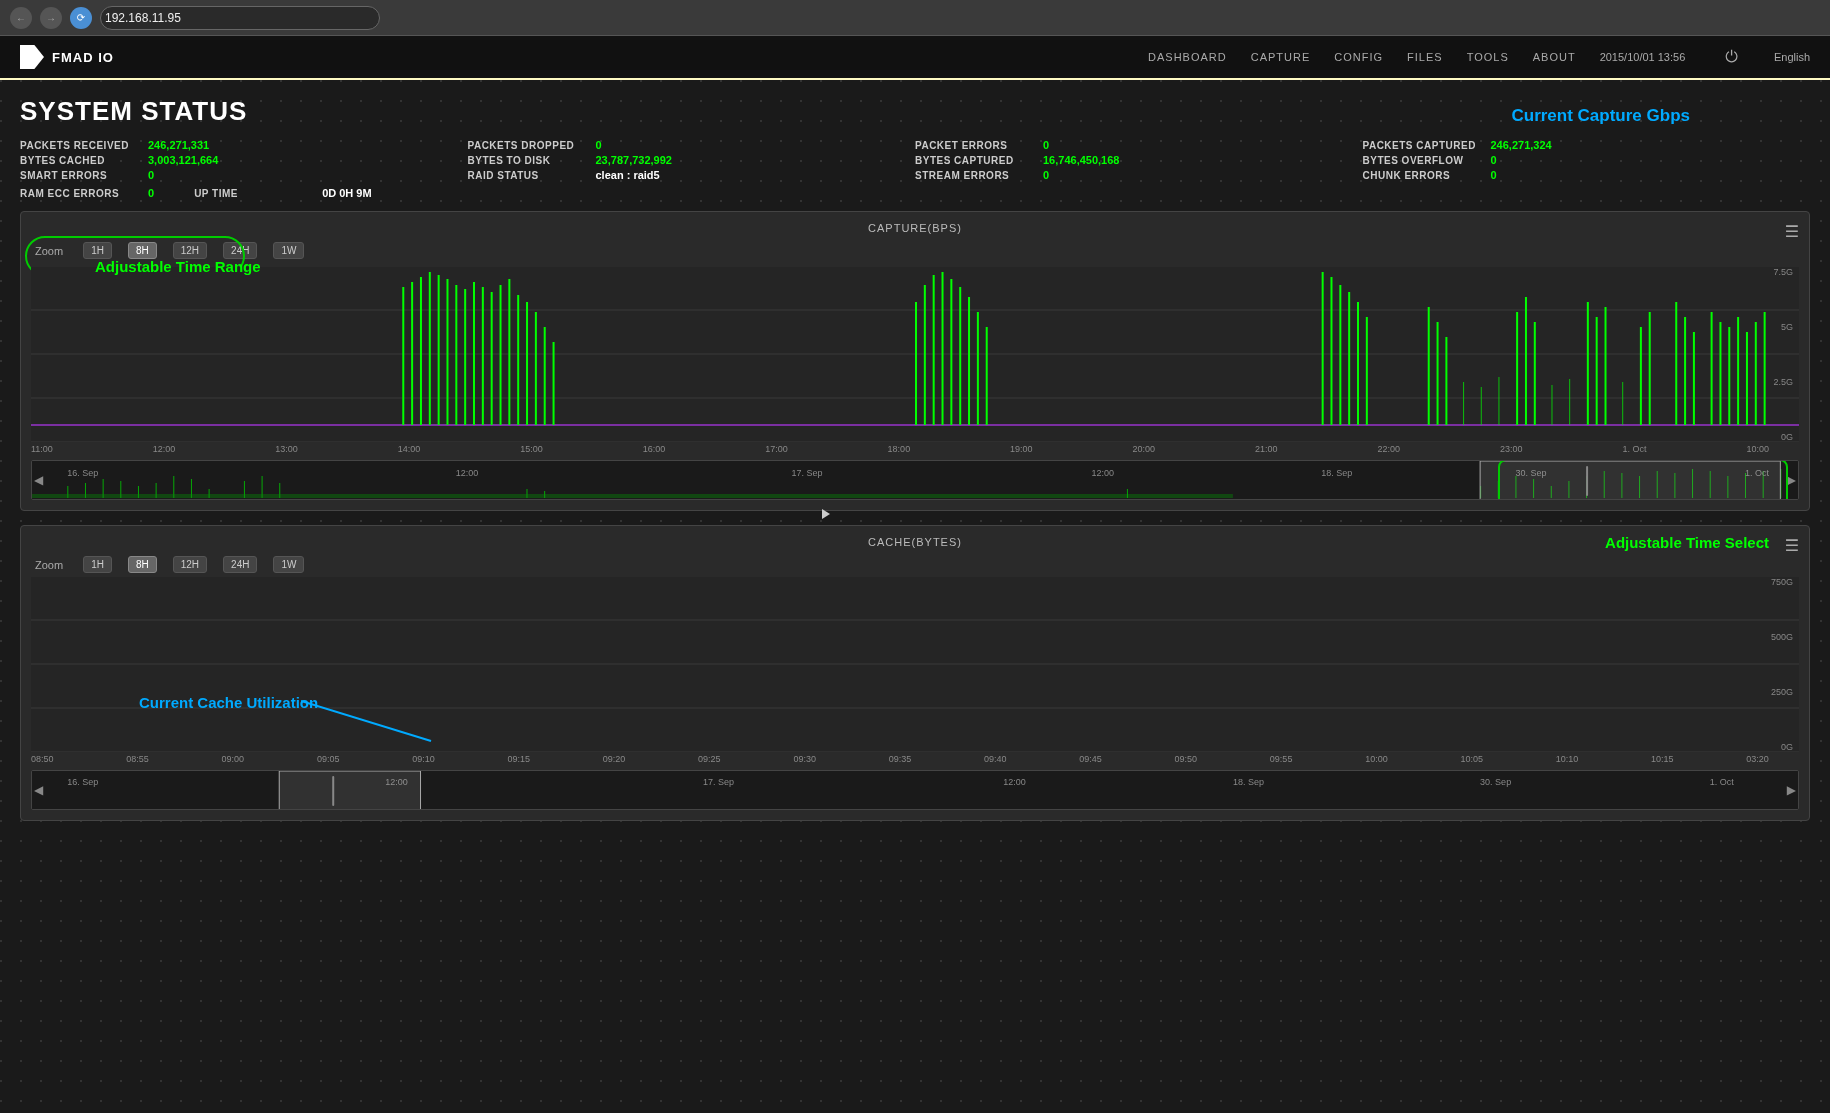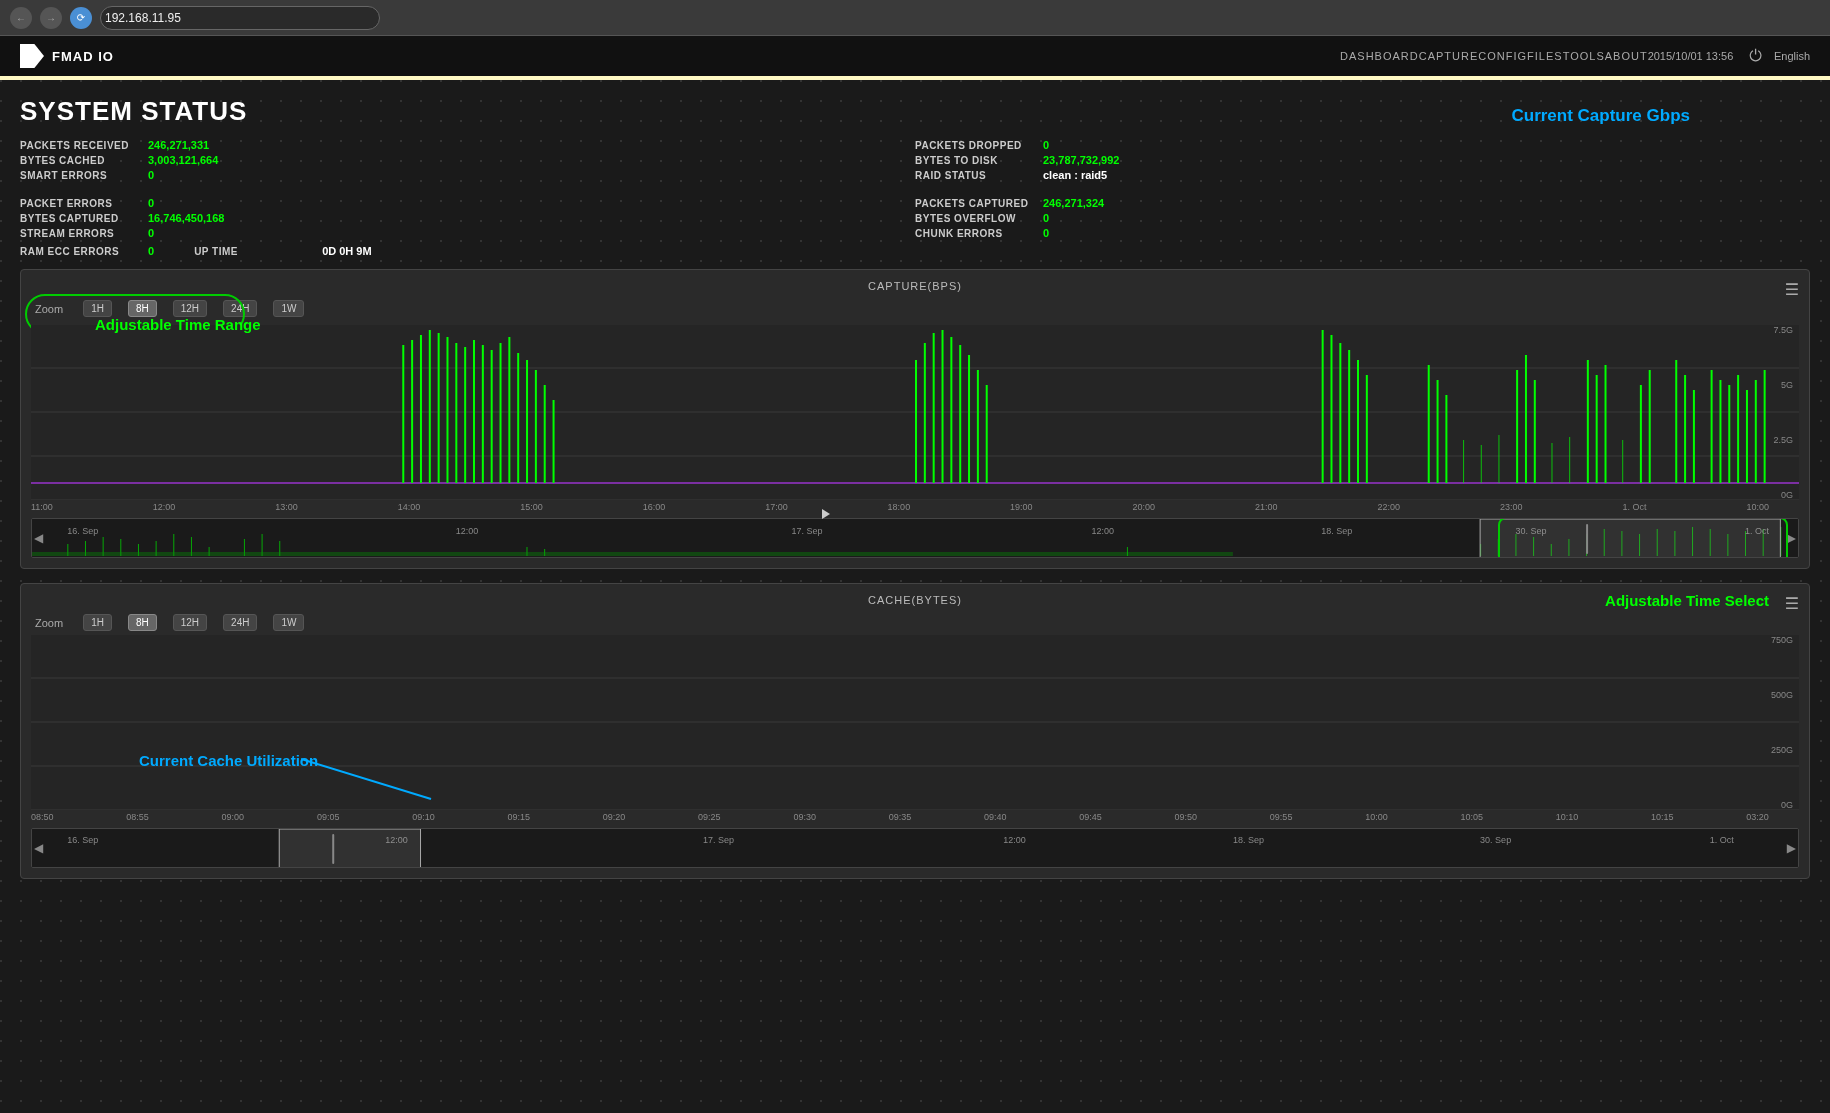--- a/index.html
+++ b/index.html
@@ -43,39 +43,40 @@
       display: flex; align-items: center;
     }
 
     
     .navbar {
       background: #111;
       height: 44px;
       display: flex;
       align-items: center;
       padding: 0 20px;
-      border-bottom: 4px solid #fef9c3;
+      border-bottom: 2px solid #fef9c3;
     }
     .navbar-brand {
       display: flex; align-items: center; gap: 8px;
       margin-right: auto;
     }
     .brand-icon {
       width: 24px; height: 24px;
       background: #fff;
       clip-path: polygon(0 0, 60% 0, 100% 50%, 60% 100%, 0 100%);
     }
     .brand-name {
       color: #fff;
       font-weight: bold;
       font-size: 13px;
       letter-spacing: 1px;
     }
     .nav-links {
       display: flex;
+      gap: 24px;
       align-items: center;
     }
     .nav-link {
       color: #aaa;
       font-size: 11px;
       letter-spacing: 1px;
       cursor: pointer;
       text-transform: uppercase;
     }
     .nav-timestamp { color: #aaa; font-size: 11px; }
@@ -95,21 +96,21 @@
     .system-status-title {
       color: #fff;
       font-size: 26px;
       font-weight: bold;
       margin-bottom: 12px;
       letter-spacing: 1px;
     }
 
     .status-grid {
       display: grid;
-      grid-template-columns: repeat(2, 1fr);
+      grid-template-columns: repeat(4, 1fr);
       gap: 16px 0;
       margin-bottom: 14px;
     }
     .status-row {
       display: flex;
       flex-direction: column;
       gap: 3px;
     }
     .status-item {
       display: flex;

